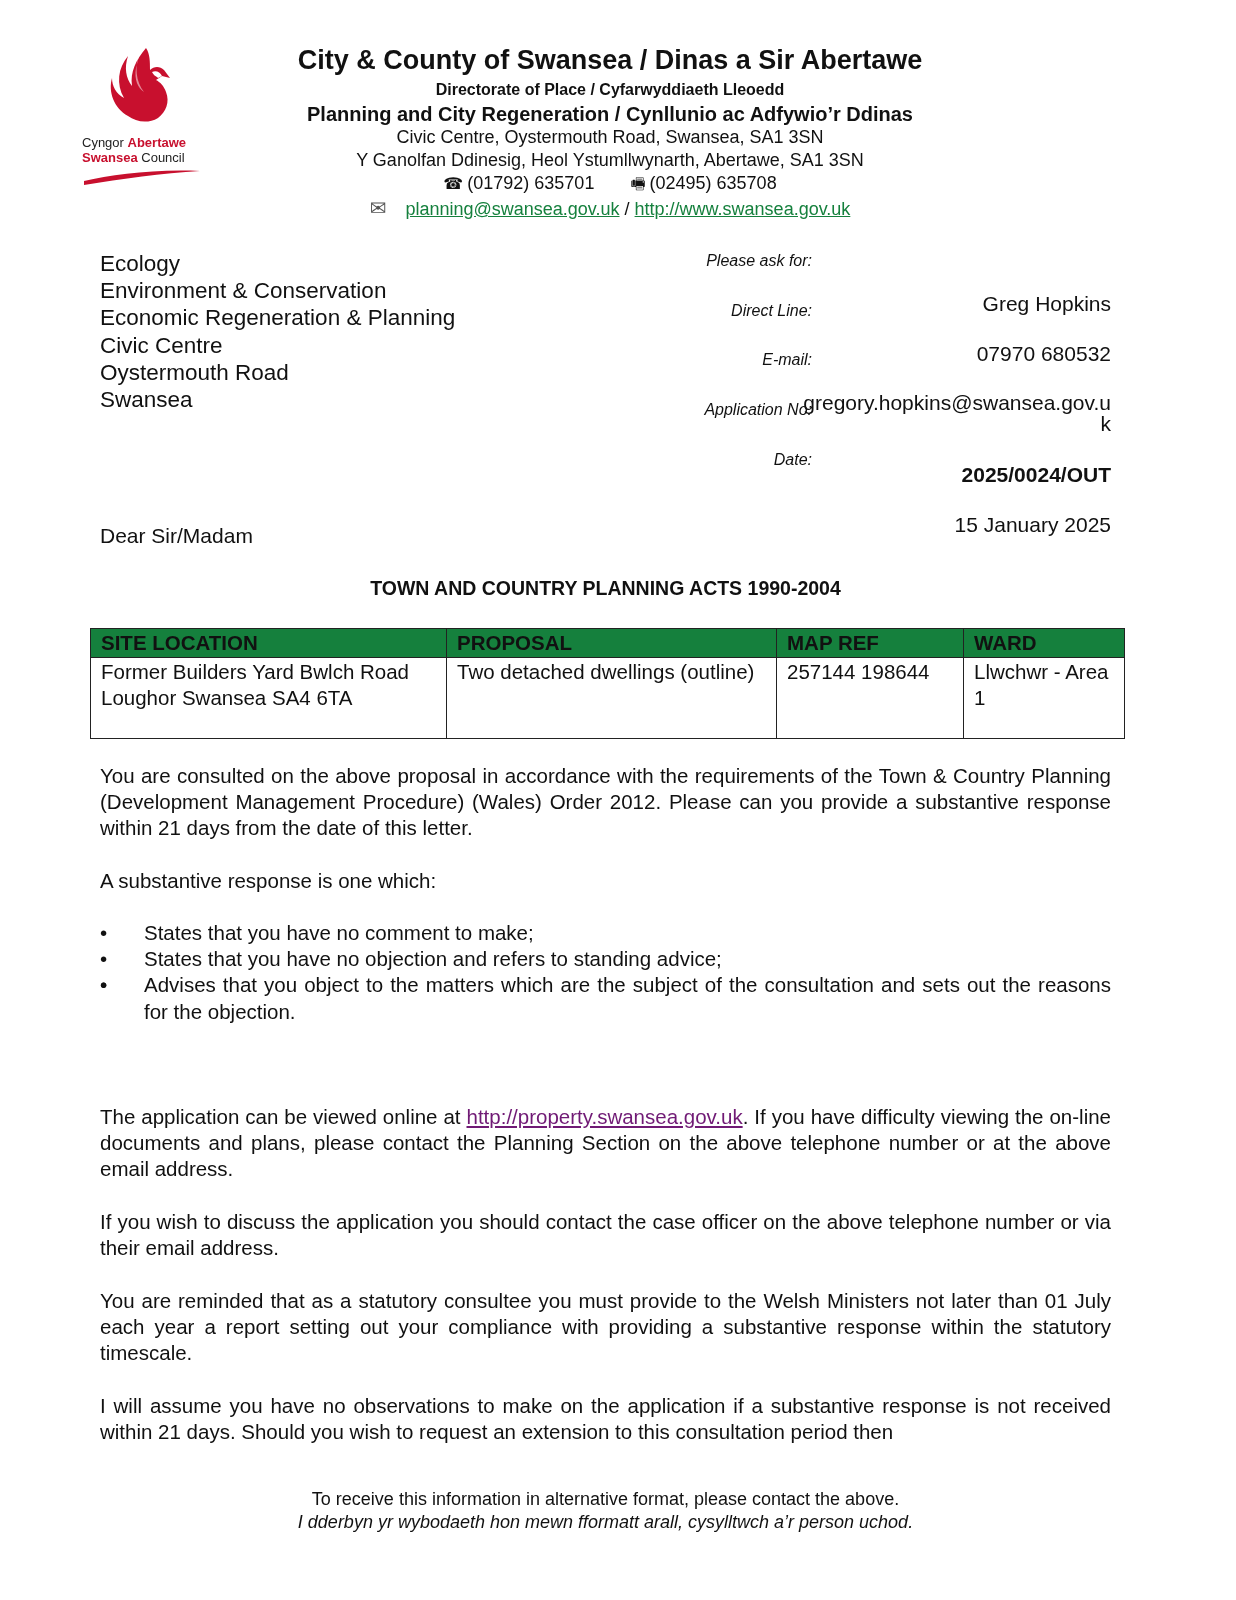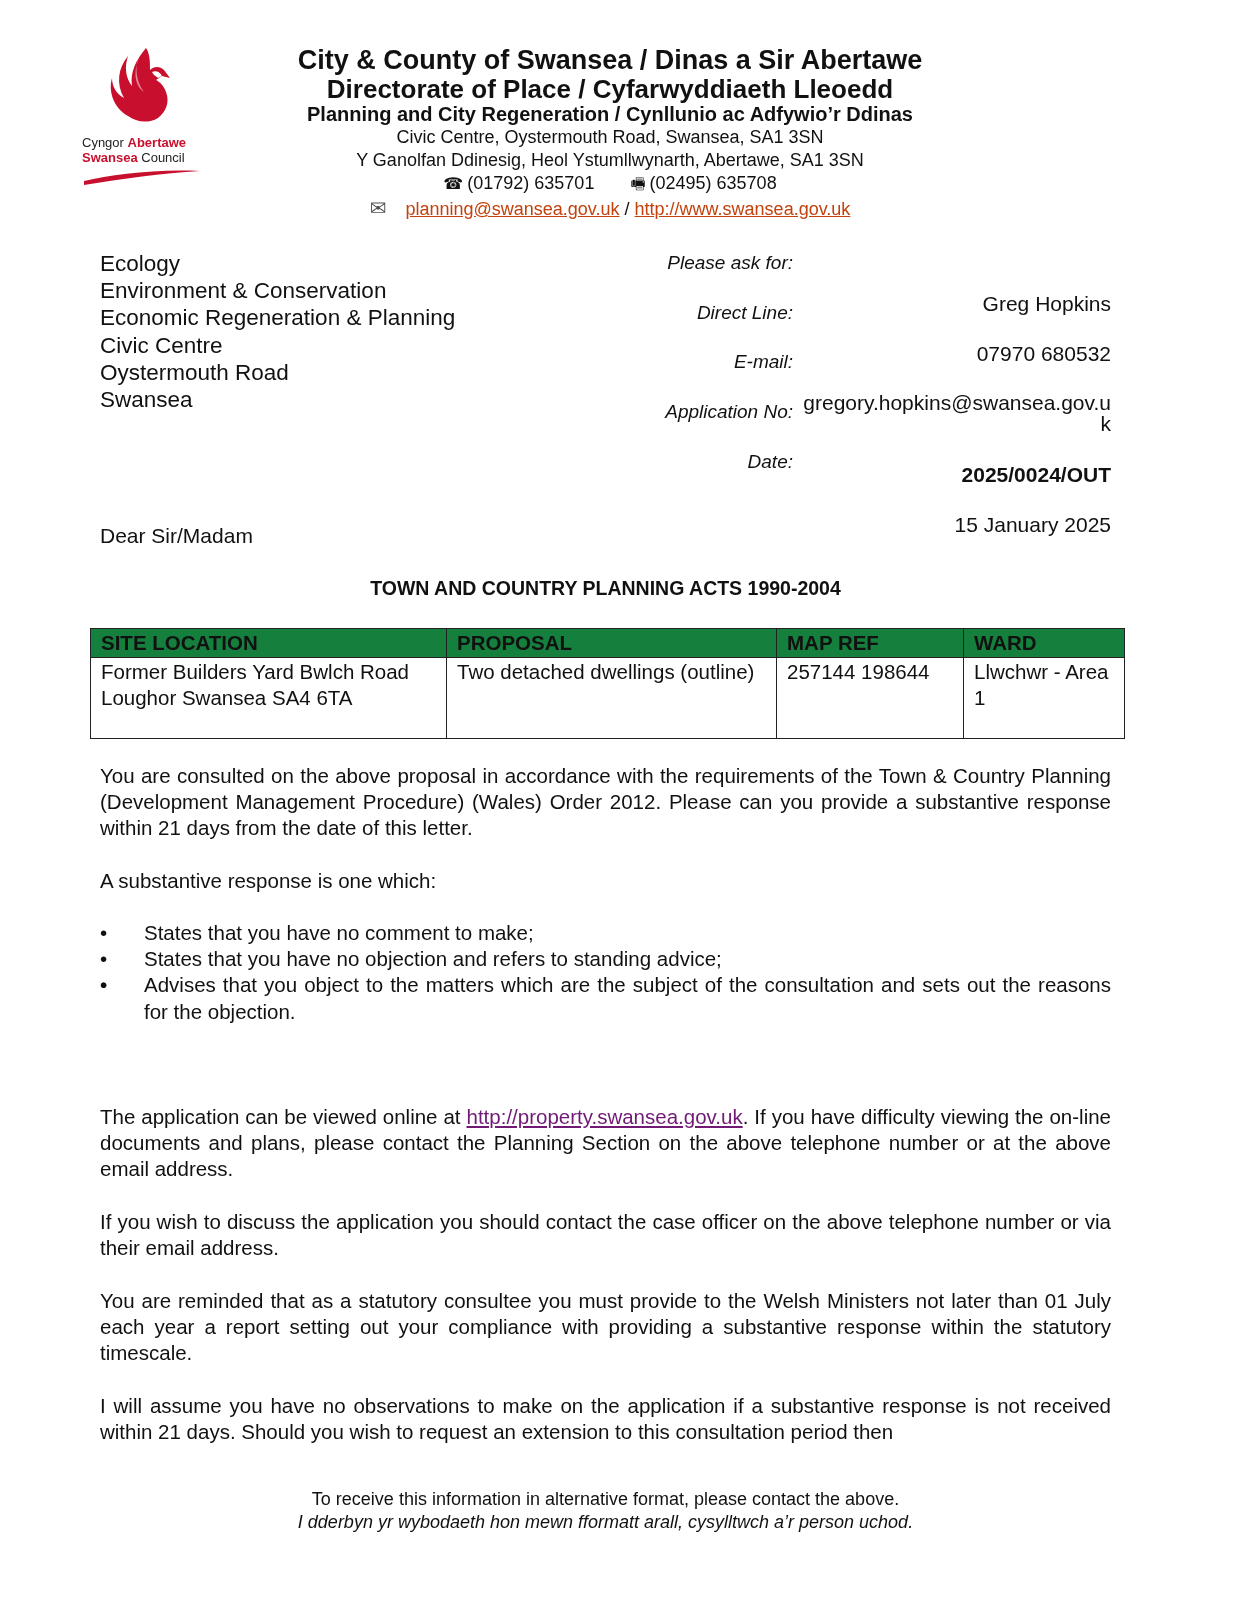--- a/index.html
+++ b/index.html
@@ -10,30 +10,30 @@
     .logo { position: absolute; left: 78px; top: 42px; width: 132px; height: 150px; }
     .logo .mark { position: absolute; left: 28px; top: 0; width: 76px; height: 92px; }
     .logo .l1, .logo .l2 { position: absolute; left: 4px; font-size: 13px; line-height: 15px; white-space: nowrap; color: #222; }
     .logo .l1 { top: 93px; }
     .logo .l2 { top: 108px; }
     .logo .red { color: #c8102e; font-weight: bold; }
     .logo .swoosh { position: absolute; left: 4px; top: 125px; width: 120px; height: 20px; }
 
     .hdr { position: absolute; left: 280px; top: 44px; width: 660px; text-align: center; }
     .hdr .t1 { font-size: 27px; font-weight: bold; line-height: 32px; }
-    .hdr .t2 { font-size: 26px; font-weight: bold; line-height: 27px; }
+    .hdr .t2 { font-size: 16px; font-weight: bold; line-height: 27px; }
     .hdr .t3 { font-size: 20px; font-weight: bold; line-height: 23px; }
     .hdr .t4 { font-size: 18px; line-height: 23px; }
     .hdr .links { font-size: 18px; line-height: 26px; }
-    .hdr a { color: #c2410c; text-decoration: underline; }
+    .hdr a { color: #15803d; text-decoration: underline; }
     .hdr .ico { display: inline-block; font-size: 16px; margin-right: 4px; }
     .hdr .gap { display: inline-block; width: 26px; }
 
     .addr { position: absolute; left: 100px; top: 250px; font-size: 22.5px; line-height: 27.2px; }
-    .meta-lbl { position: absolute; right: 443px; font-size: 19px; font-style: italic; text-align: right; white-space: nowrap; }
+    .meta-lbl { position: absolute; right: 424px; font-size: 16px; font-style: italic; text-align: right; white-space: nowrap; }
     .meta-val { position: absolute; right: 125px; font-size: 21px; text-align: right; white-space: nowrap; line-height: 21px; margin-top: 41px; }
 
     .salut { position: absolute; left: 100px; top: 524px; font-size: 21px; }
     .acts { position: absolute; left: 0; width: 1211px; top: 577px; text-align: center; font-size: 19.5px; font-weight: bold; }
 
     table.site { position: absolute; left: 90px; top: 628px; width: 1035px; border-collapse: collapse; font-size: 20.5px; }
     table.site th, table.site td { border: 1px solid #222; padding: 1px 10px; text-align: left; vertical-align: top; line-height: 26px; }
     table.site th { background: #15803d; font-weight: bold; }
     table.site td { height: 78px; }
 

